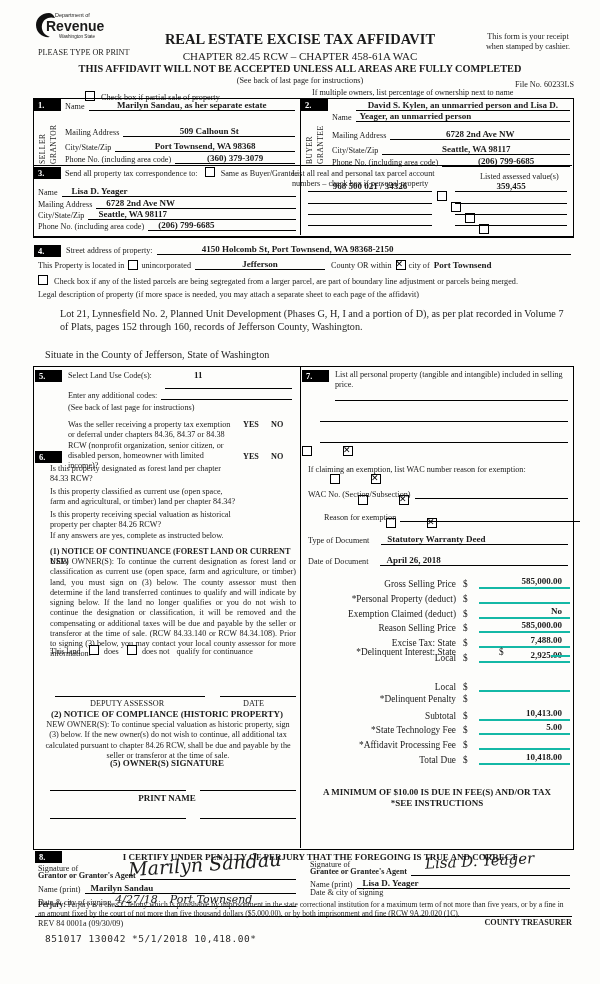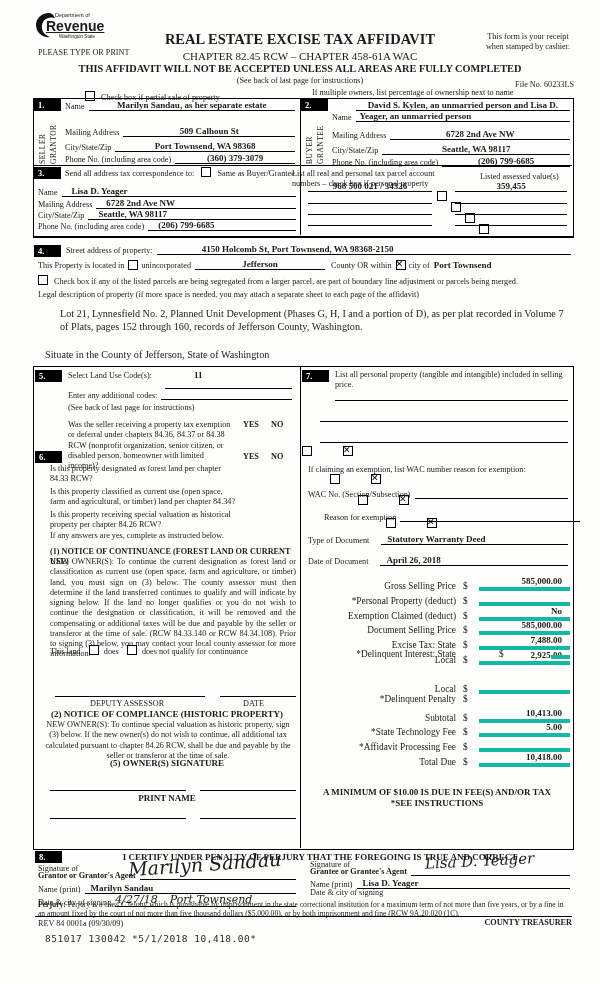--- a/index.html
+++ b/index.html
@@ -22,38 +22,38 @@
   .cb{display:inline-block;width:8px;height:8px;border:1px solid #000;position:relative;
       flex:none;background:#fff;vertical-align:-1px;}
   .cb.on::after{content:"✕";position:absolute;left:-1px;top:-2px;font-size:9px;
       font-family:"DejaVu Sans",sans-serif;color:#000;}
   .vband{position:absolute;display:flex;gap:2px;justify-content:center;}
   .vw{writing-mode:vertical-rl;transform:rotate(180deg);font-size:7.5px;letter-spacing:.5px;}
   .line{position:absolute;border-bottom:1px solid #000;}
   .feerow{position:absolute;left:308px;width:262px;display:flex;align-items:flex-end;}
   .flabel{width:148px;text-align:right;font-size:9.3px;white-space:nowrap;}
   .fdollar{width:16px;text-align:left;padding-left:7px;font-size:9.3px;}
-  .fline{flex:1;border-bottom:4px solid #14b8a6;text-align:right;font-weight:bold;
+  .fline{flex:1;border-bottom:2px solid #14b8a6;text-align:right;font-weight:bold;
          font-size:9px;padding-right:8px;min-height:11px;}
   .fline.noline{border-bottom:none;}
   .hand{font-family:"DejaVu Serif",serif;font-style:italic;white-space:nowrap;}
   .just{text-align:justify;}
 </style>
 </head>
 <body>
 
 <div class="page">
 
   
   <div class="abs" style="left:34px;top:10px;width:95px;">
     <svg width="30" height="30" style="position:absolute;left:0;top:0;">
       <path d="M15,3 C7,3 2,9 2,15 C2,23 9,28 16,27 C10,25 7,20 8,15 C9,9 15,6 21,8 C19,4 17,3 15,3 Z" fill="#111"></path>
     </svg>
     <div class="abs" style="left:21px;top:2px;font-size:5.5px;font-family:'Liberation Sans',sans-serif;">Department of</div>
-    <div class="abs" style="left:12px;top:8px;font-size:14px;font-weight:bold;font-family:'Liberation Sans',sans-serif;text-decoration:underline;">Revenue</div>
+    <div class="abs" style="left:12px;top:8px;font-size:14px;font-weight:bold;font-family:'Liberation Sans',sans-serif;">Revenue</div>
     <div class="abs" style="left:25px;top:24px;font-size:4.6px;font-family:'Liberation Sans',sans-serif;">Washington State</div>
   </div>
   <div class="abs s8" style="left:38px;top:48px;">PLEASE TYPE OR PRINT</div>
 
   <div class="abs ctr" style="left:150px;top:31px;width:300px;font-size:14.5px;font-weight:bold;">REAL ESTATE EXCISE TAX AFFIDAVIT</div>
   <div class="abs ctr" style="left:150px;top:50px;width:300px;font-size:11px;">CHAPTER 82.45 RCW – CHAPTER 458-61A WAC</div>
   <div class="abs ctr" style="left:0;top:63px;width:600px;font-size:10.3px;font-weight:bold;">THIS AFFIDAVIT WILL NOT BE ACCEPTED UNLESS ALL AREAS ARE FULLY COMPLETED</div>
   <div class="abs ctr s8" style="left:0;top:76px;width:600px;">(See back of last page for instructions)</div>
 
   <div class="abs s8" style="left:478px;top:32px;width:100px;text-align:center;">
@@ -119,21 +119,21 @@
     <span class="ul val fill">Seattle, WA 98117</span>
   </div>
   <div class="fr" style="left:332px;top:156px;width:238px;">
     <span class="lab">Phone No. (including area code)</span>
     <span class="ul val fill">(206) 799-6685</span>
   </div>
 
   
   <div class="tab" style="left:34px;top:167px;">3.</div>
   <div class="abs s8" style="left:65px;top:167px;">
-    <span>Send all address tax correspondence to:</span>
+    <span>Send all property tax correspondence to:</span>
     <span class="cb" style="margin:0 4px 0 5px;"></span>
     <span>Same as Buyer/Grantee</span>
   </div>
   <div class="fr" style="left:38px;top:186px;width:258px;">
     <span class="lab">Name</span>
     <span class="ul val fill" style="text-align:left;padding-left:10px;">Lisa D. Yeager</span>
   </div>
   <div class="fr" style="left:38px;top:198px;width:258px;">
     <span class="lab">Mailing Address</span>
     <span class="ul val fill" style="text-align:left;padding-left:10px;">6728 2nd Ave NW</span>
@@ -228,21 +228,21 @@
   <div class="abs s8" style="left:50px;top:531px;width:240px;">If any answers are yes, complete as instructed below.</div>
 
   <div class="abs s8 b" style="left:50px;top:547px;width:246px;">(1) NOTICE OF CONTINUANCE (FOREST LAND OR CURRENT USE)</div>
   <div class="abs s8 just" style="left:50px;top:557px;width:246px;">NEW OWNER(S): To continue the current designation as forest land or classification as current use (open space, farm and agriculture, or timber) land, you must sign on (3) below.  The county assessor must then determine if the land transferred continues to qualify and will indicate by signing below. If the land no longer qualifies or you do not wish to continue the designation or classification, it will be removed and the compensating or additional taxes will be due and payable by the seller or transferor at the time of sale.  (RCW 84.33.140 or RCW 84.34.108). Prior to signing (3) below, you may contact your local county assessor for more information.</div>
   <div class="abs s8" style="left:50px;top:645px;">
     <span>This land</span>
     <span class="cb" style="margin:0 3px 0 6px;"></span>
     <span>does</span>
     <span class="cb" style="margin:0 3px 0 6px;"></span>
     <span>does not</span>
-    <span style="">qualify for continuance</span>
+    <span style="margin-left:5px;">qualify for continuance</span>
   </div>
   <div class="line" style="left:55px;top:696px;width:150px;"></div>
   <div class="line" style="left:220px;top:696px;width:76px;"></div>
   <div class="abs s8" style="left:90px;top:699px;">DEPUTY ASSESSOR</div>
   <div class="abs s8" style="left:243px;top:699px;">DATE</div>
   <div class="abs s9 b ctr" style="left:36px;top:709px;width:262px;">(2) NOTICE OF COMPLIANCE (HISTORIC PROPERTY)</div>
   <div class="abs s8 ctr" style="left:42px;top:720px;width:252px;">NEW OWNER(S): To continue special valuation as historic property, sign (3) below.  If the new owner(s) do not wish to continue, all additional tax calculated pursuant to chapter 84.26 RCW, shall be due and payable by the seller or transferor at the time of sale.</div>
   <div class="abs s9 b ctr" style="left:36px;top:758px;width:262px;">(5)  OWNER(S) SIGNATURE</div>
   <div class="line" style="left:50px;top:790px;width:136px;"></div>
   <div class="line" style="left:200px;top:790px;width:96px;"></div>
@@ -284,21 +284,21 @@
     <span class="flabel">*Personal Property (deduct)</span>
       <span class="fdollar">$</span>
       <span class="fline"></span>
   </div>
   <div class="feerow" style="top:606px;align-items:flex-end;">
     <span class="flabel">Exemption Claimed (deduct)</span>
       <span class="fdollar">$</span>
       <span class="fline">No</span>
   </div>
   <div class="feerow" style="top:620px;">
-    <span class="flabel">Document Selling Price</span>
+    <span class="flabel">Reason Selling Price</span>
       <span class="fdollar">$</span>
       <span class="fline">585,000.00</span>
   </div>
   <div class="feerow" style="top:635px;">
     <span class="flabel">Excise Tax:  State</span>
       <span class="fdollar">$</span>
       <span class="fline">7,488.00</span>
   </div>
   <div class="feerow" style="top:650px;">
     <span class="flabel">Local</span>

